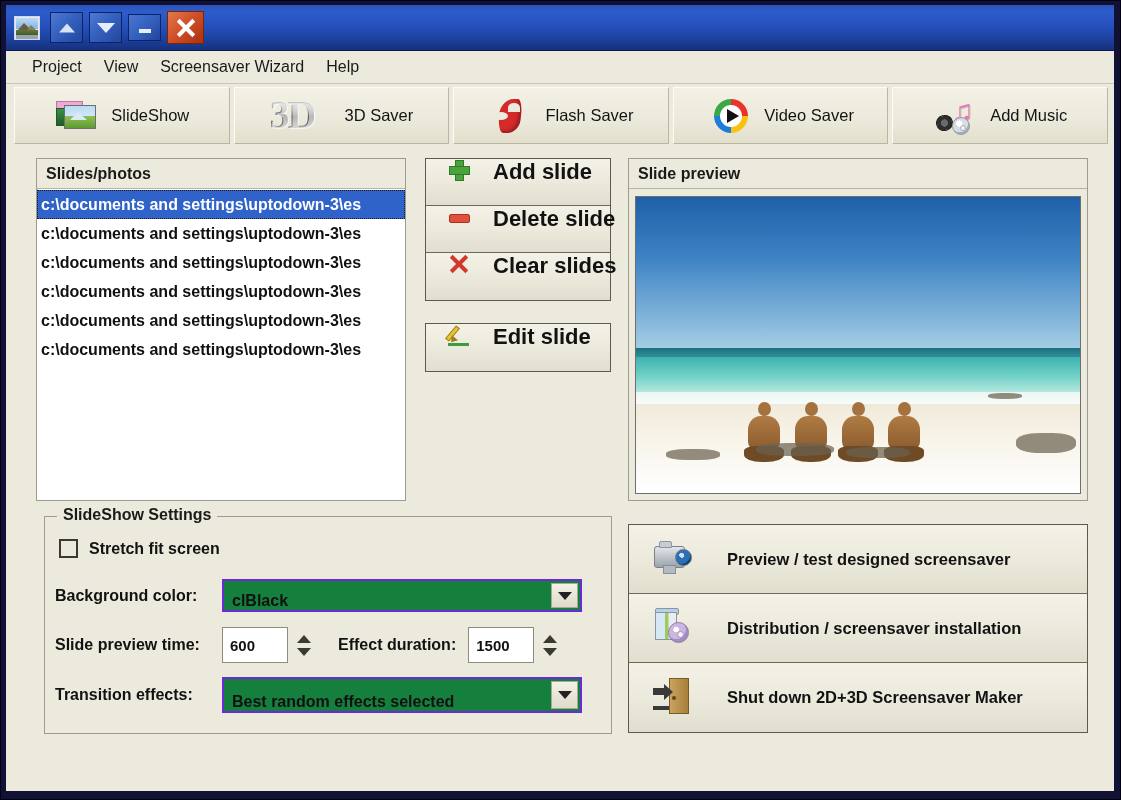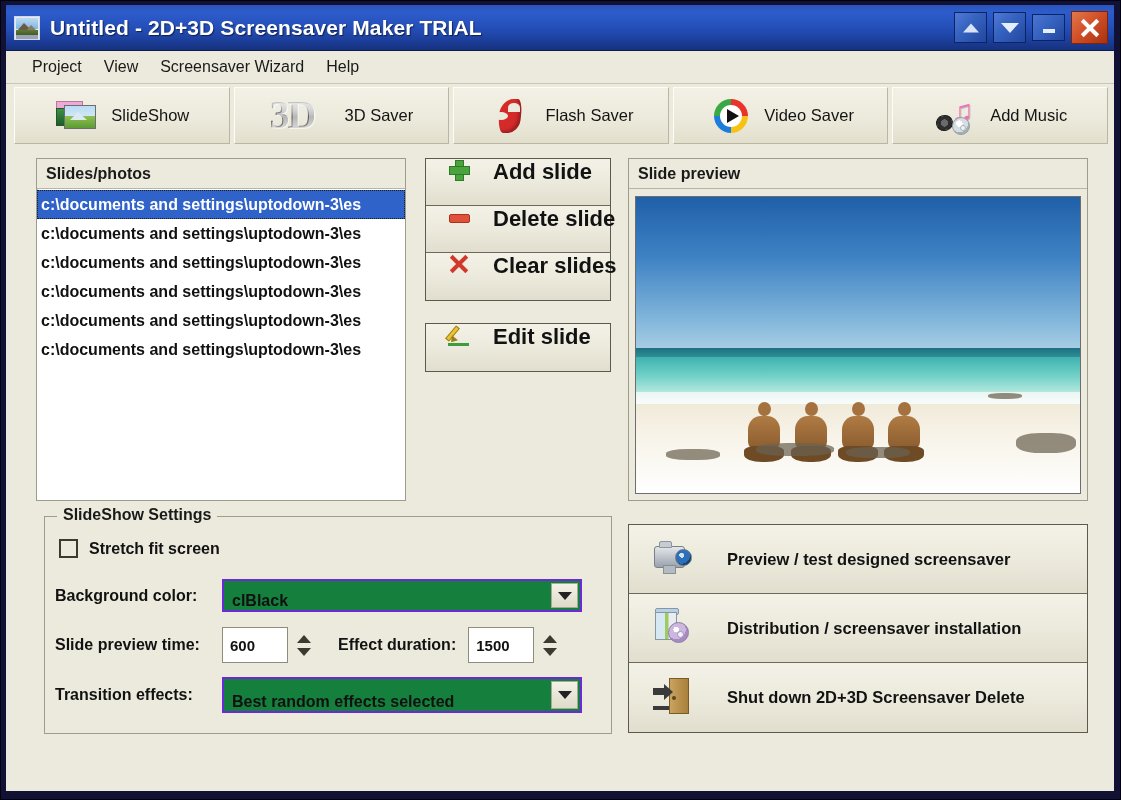--- a/index.html
+++ b/index.html
@@ -439,21 +439,20 @@
  <div id="frame-inner">
 
   <div id="titlebar">
     <div id="app-icon">
       <div class="sky"></div>
           <div class="mtn"></div>
           <div class="mtn2"></div>
       <div class="grnd"></div>
           <div class="base"></div>
     </div>
-    <div id="title-text">Untitled - 2D+3D Screensaver Maker TRIAL</div>
     <div id="title-buttons">
       <div class="tbtn">
         <span class="glyph-up"></span>
       </div>
       <div class="tbtn">
         <span class="glyph-down"></span>
       </div>
       <div class="tbtn small">
         <span class="glyph-min"></span>
       </div>
@@ -649,20 +648,20 @@
           <span>Distribution / screensaver installation</span>
         </div>
         <div class="big-btn">
           <span class="big-ico ic-exit">
             <i class="door"></i>
                 <i class="knob"></i>
                 <i class="arrow"></i>
                 <i class="arrowhead"></i>
                 <i class="base"></i>
           </span>
-          <span>Shut down 2D+3D Screensaver Delete</span>
+          <span>Shut down 2D+3D Screensaver Maker</span>
         </div>
       </div>
 
     </div>
   </div>
  </div>
 </div>
 
 </body></html>

